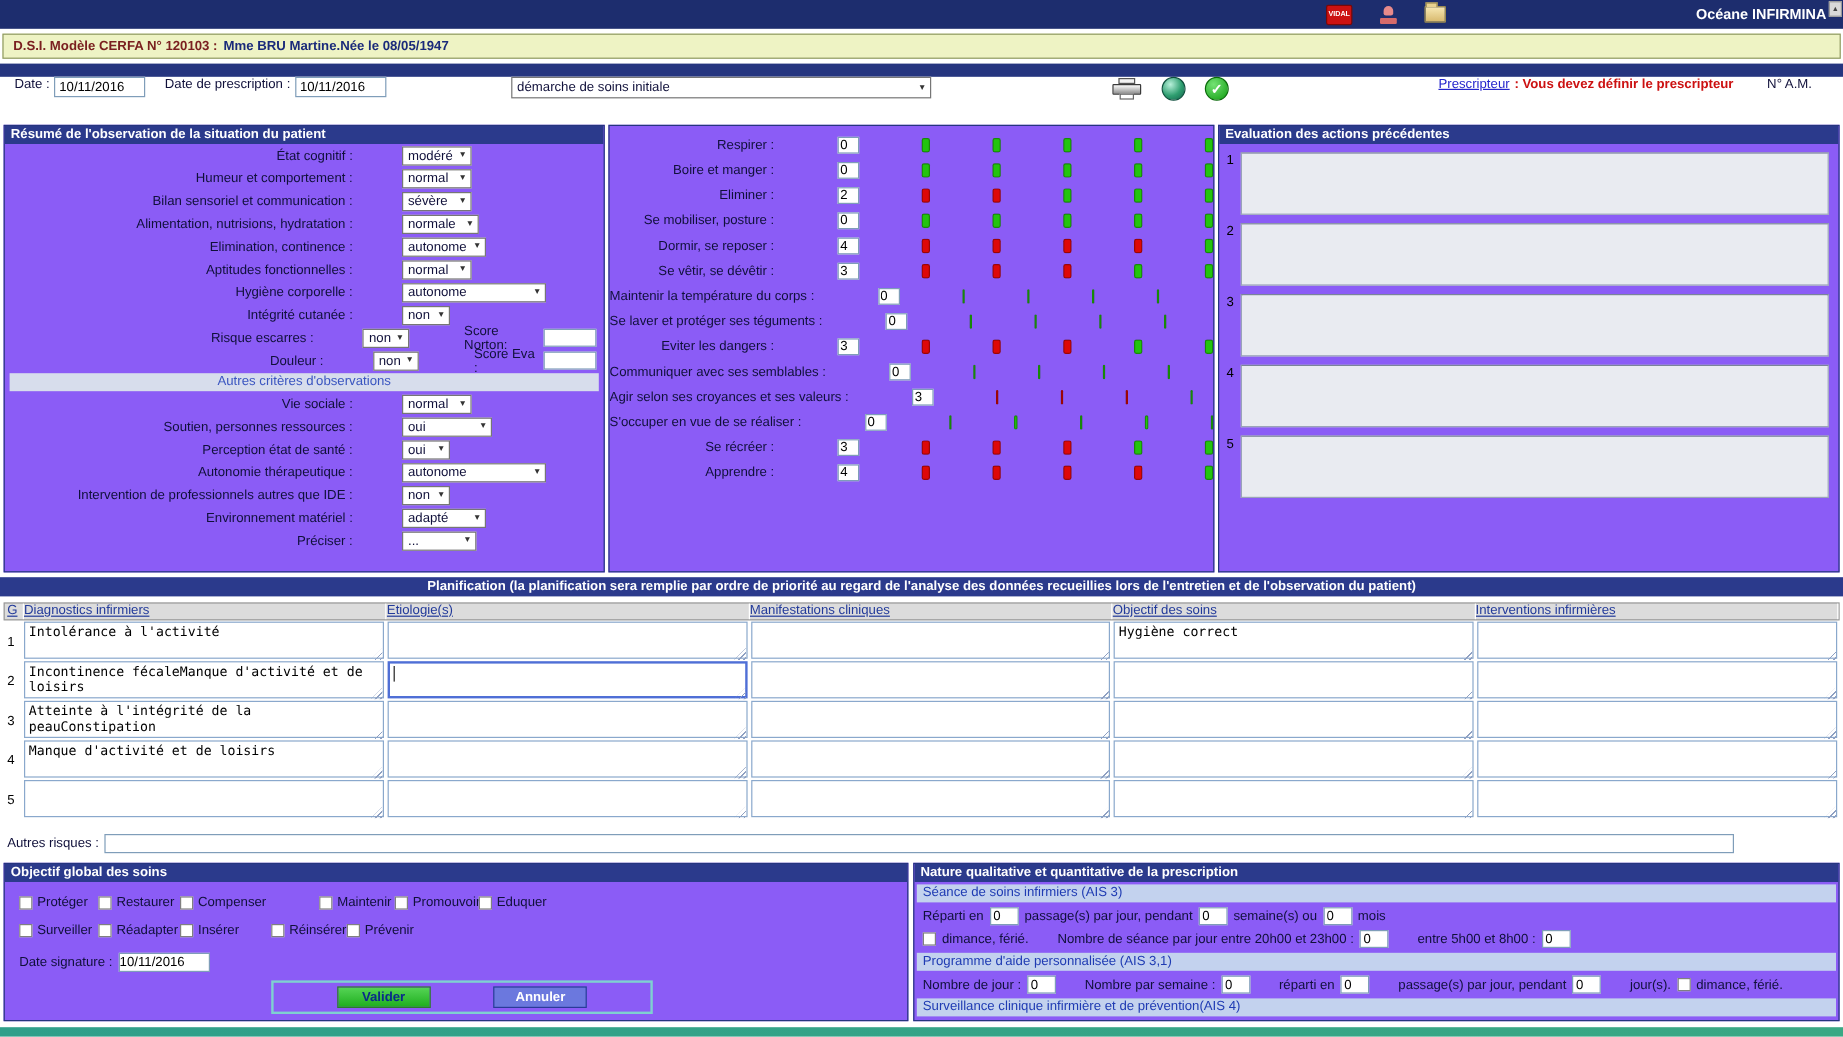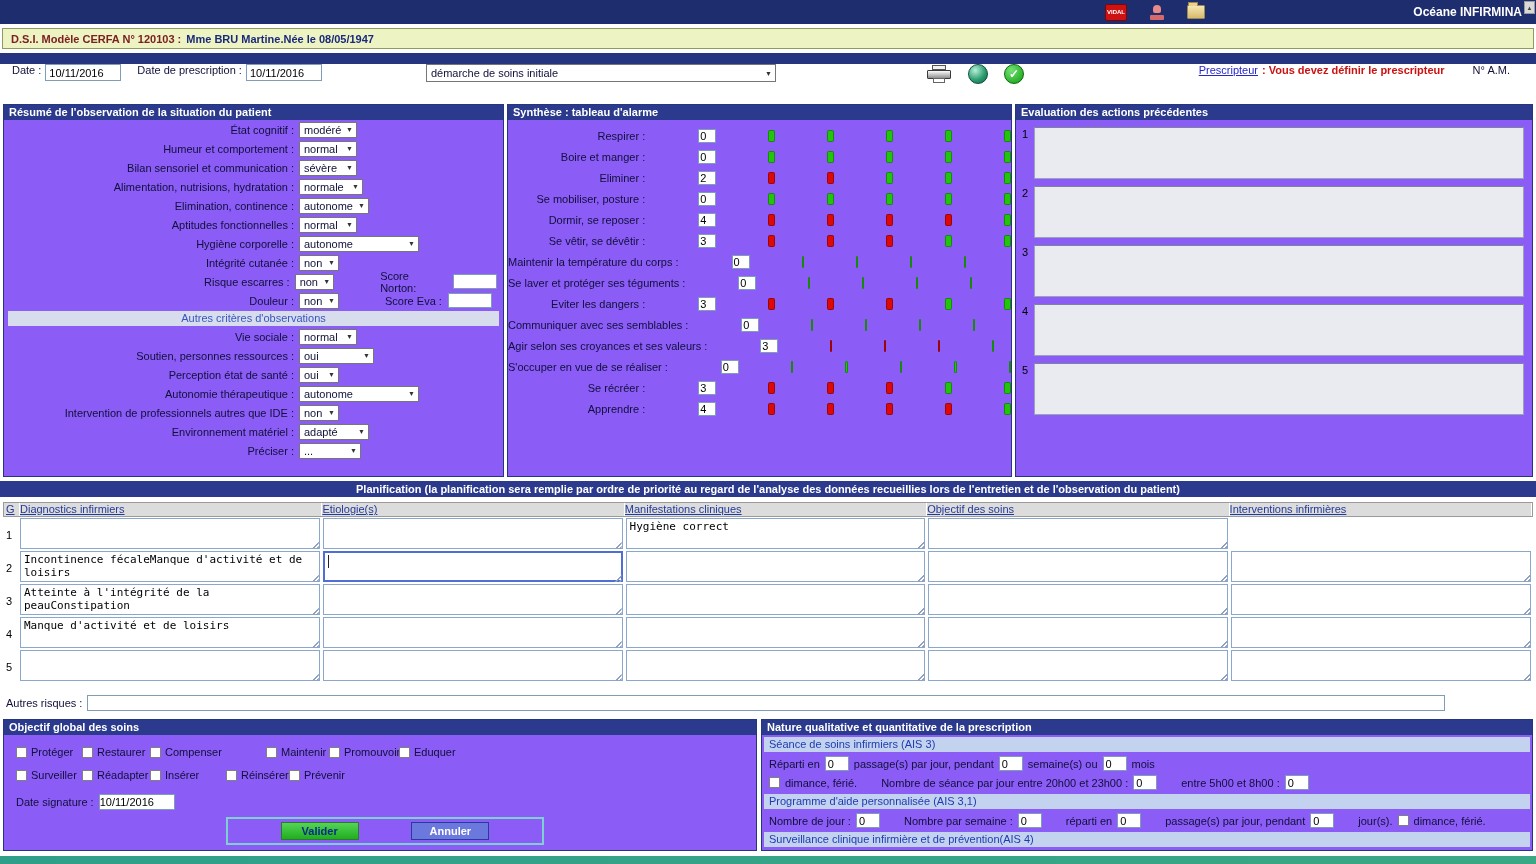--- a/index.html
+++ b/index.html
@@ -48,21 +48,21 @@
   
   .panels{display:flex;gap:3px;margin:4px 3px 0;height:373px;}
   .panel{border:1px solid #25357f;background:#8b5cf6;overflow:hidden;}
   .panel>header{background:#2b3a8c;color:#fff;font-weight:bold;height:15px;line-height:15px;padding:0 5px;}
   .p-obs{width:501px;}
   .p-alarm{width:505px;}
   .p-eval{flex:1;}
 
   .obs-row{display:flex;align-items:center;height:19px;padding-right:6px;}
   .obs-label{width:295px;text-align:right;padding-right:5px;color:#10103a;white-space:nowrap;}
-  .obs-row .selbox{height:16px;}
+  .obs-row .selbox{height:16px;margin-left:36px;}
   .score-label{margin-left:46px;color:#10103a;}
   .score-input{width:44px;height:15px;border:1px solid #7f9db9;margin-left:6px;font:11px "Liberation Sans",sans-serif;}
   .obs-subheader{margin:1px 4px;background:#d7ddec;color:#3a55c0;text-align:center;height:15px;line-height:15px;}
 
   .al-rows{padding-top:5px;}
   .al-row{display:flex;align-items:center;height:21px;gap:48px;}
   .al-label{width:282px;text-align:right;padding-right:5px;white-space:nowrap;color:#10103a;}
   .al-input{width:18px;height:14px;border:1px solid #7f9db9;font:11px "Liberation Sans",sans-serif;padding:0 1px;}
   .sq{width:12px;height:12px;border-radius:2px;margin-left:4px;border:1px solid rgba(0,0,0,.3);}
 
@@ -286,21 +286,20 @@
             <span class="obs-label">Préciser :</span>
             <span class="selbox" style="width: 62px;">
               <span class="sel-text">...</span>
               <span class="sel-arrow">▼</span>
             </span>
           </div>
         </div>
     </section>
 
     <section class="panel p-alarm">
-      <header>Synthèse : tableau d'alarme</header>
       <div id="alarm-rows" class="al-rows">
           <div class="al-row">
             <span class="al-label">Respirer :</span>
             <input class="al-input" value="0" style="">
             <span class="sq" style="background: rgb(35, 196, 14);"></span>
             <span class="sq" style="background: rgb(35, 196, 14);"></span>
             <span class="sq" style="background: rgb(35, 196, 14);"></span>
             <span class="sq" style="background: rgb(35, 196, 14);"></span>
             <span class="sq" style="background: rgb(35, 196, 14);"></span>
           </div>
@@ -457,20 +456,21 @@
         <div class="ph-cell ph-g">G</div>
         <div class="ph-cell">Diagnostics infirmiers</div>
         <div class="ph-cell">Etiologie(s)</div>
         <div class="ph-cell">Manifestations cliniques</div>
         <div class="ph-cell">Objectif des soins</div>
         <div class="ph-cell">Interventions infirmières</div>
       </div>
     <div id="plan-rows">
         <div class="plan-row">
           <div class="pr-num">1</div>
+          <div class="pcell"><textarea style="">Intolérance à l'activité</textarea><div class="grip"></div></div>
           <div class="pcell"><textarea style=""></textarea><div class="grip"></div></div>
           <div class="pcell"><textarea style=""></textarea><div class="grip"></div></div>
           <div class="pcell"><textarea style="">Hygiène correct</textarea><div class="grip"></div></div>
           <div class="pcell"><textarea style=""></textarea><div class="grip"></div></div>
         </div>
         <div class="plan-row">
           <div class="pr-num">2</div>
           <div class="pcell"><textarea style="">Incontinence fécaleManque d'activité et de loisirs</textarea><div class="grip"></div></div>
           <div class="pcell"><div class="caret"></div><textarea class="focused" style=""></textarea><div class="grip"></div></div>
           <div class="pcell"><textarea style=""></textarea><div class="grip"></div></div>

